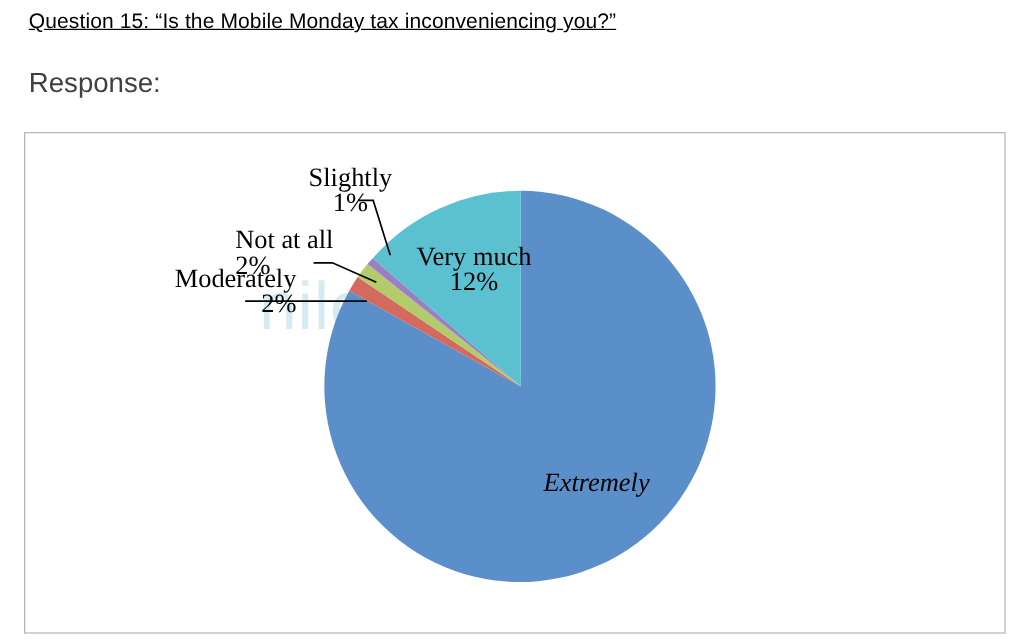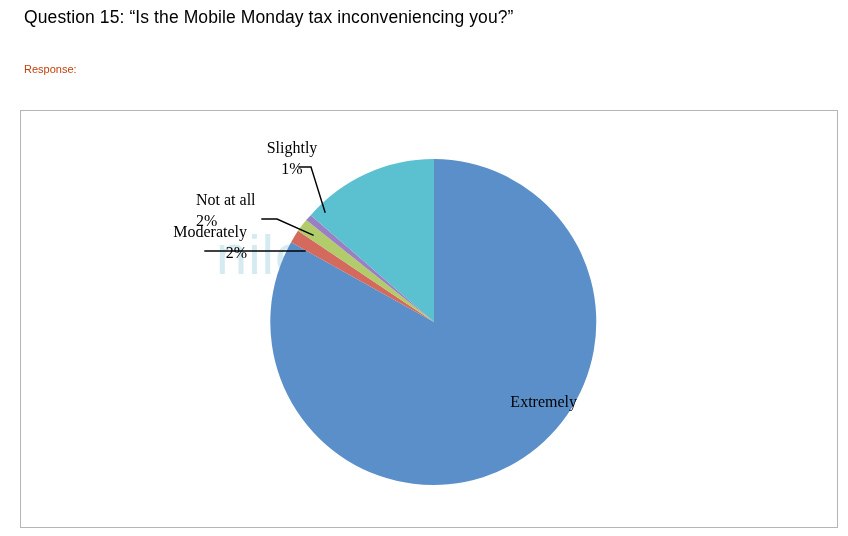--- a/index.html
+++ b/index.html
@@ -20,29 +20,30 @@
   #question-line {
     position: absolute;
     left: 24px;
     top: 6px;
     font-family: "Liberation Sans", sans-serif;
     font-size: 17.5px;
     line-height: 22px;
     color: #000000;
     white-space: nowrap;
     letter-spacing: 0.1px;
+    text-decoration: underline;
   }
   #response-line {
     position: absolute;
     left: 24px;
     top: 58px;
     font-family: "Liberation Sans", sans-serif;
-    font-size: 11px;
+    font-size: 23px;
     line-height: 22px;
-    color: #c2410c;
+    color: #404040;
     white-space: nowrap;
   }
 
   
   #chart-frame {
     position: absolute;
     left: 20px;
     top: 110px;
     width: 818px;
     height: 418px;
@@ -76,37 +77,37 @@
     letter-spacing: 1px;
     white-space: nowrap;
     pointer-events: none;
     user-select: none;
   }
 
   
   .pie-label {
     position: absolute;
     font-family: "Liberation Serif", serif;
-    font-size: 16px;
+    font-size: 22px;
     line-height: 21px;
     color: #000000;
     text-align: center;
     white-space: nowrap;
     font-weight: 400;
   }
   .pie-label .lbl-name { display: block; }
   .pie-label .lbl-val  { display: block; }
 
   
   #label-slightly   { left: 215px; top: 26px;  width: 112px; text-align: center; }
   #label-notatall   { left: 175px; top: 78px;  width: 112px; text-align: left; }
   #label-moderately { left: 88px;  top: 110px; width: 138px; text-align: right; }
   
   #label-verymuch   { left: 312px; top: 92px;  width: 124px; text-align: center; }
-  #label-extremely  { left: 432px; top: 280px; width: 124px; text-align: right; }
+  #label-extremely  { left: 432px; top: 280px; width: 124px; text-align: left; font-style: italic; }
 </style>
 </head>
 <body>
 
 <div id="question-line">Question 15: “Is the Mobile Monday tax inconveniencing you?”</div>
 
 <div id="response-line">Response:</div>
 
 <div id="chart-frame">
 
@@ -139,18 +140,22 @@
   <div class="pie-label" id="label-notatall">
     <span class="lbl-name">Not at all</span>
     <span class="lbl-val">2%</span>
   </div>
 
   <div class="pie-label" id="label-moderately">
     <span class="lbl-name">Moderately</span>
     <span class="lbl-val">2%</span>
   </div>
 
+  <div class="pie-label" id="label-verymuch">
+    <span class="lbl-name">Very much</span>
+    <span class="lbl-val">12%</span>
+  </div>
 
   <div class="pie-label" id="label-extremely">
     <span class="lbl-name">Extremely</span>
   </div>
 
 </div>
 
 </body></html>

